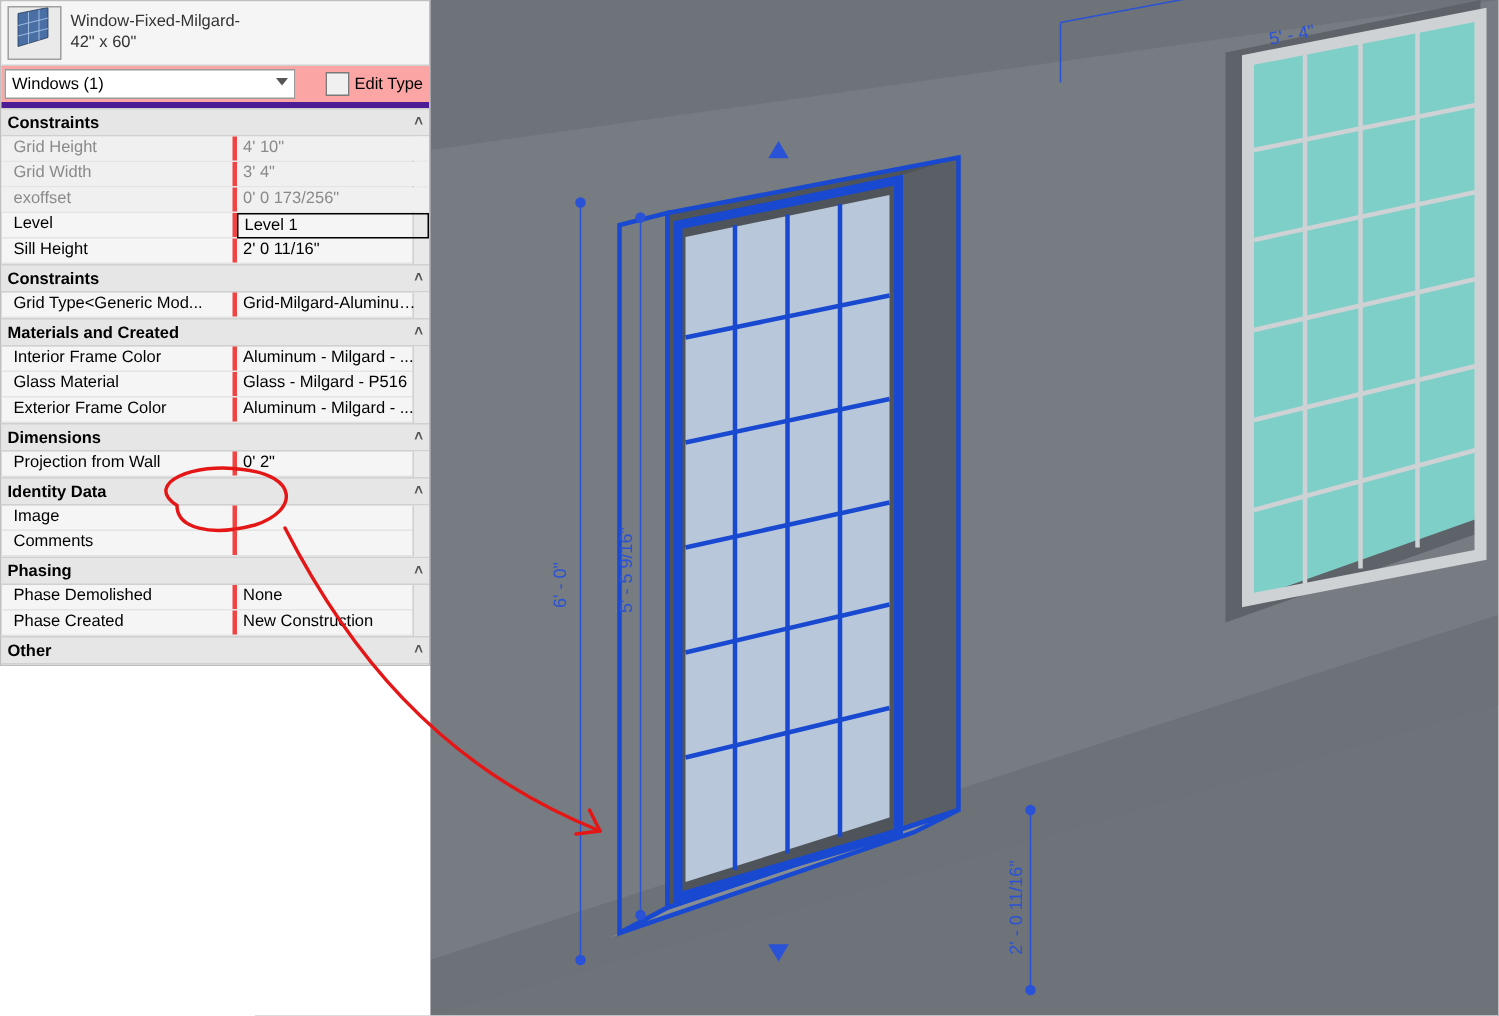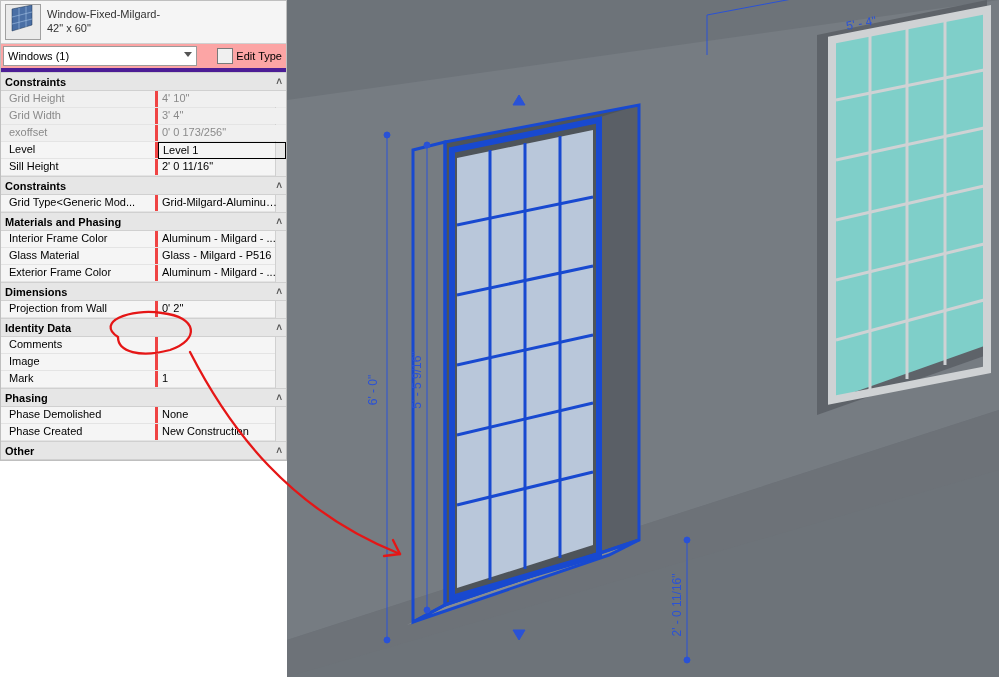--- a/index.html
+++ b/index.html
@@ -91,21 +91,21 @@
   </div>
   <div style="position:relative">
     <div class="btncol"></div>
     <div class="row">
         <div class="cell-l">Grid Type&lt;Generic Mod...</div>
         <div class="cell-r">Grid-Milgard-Aluminum ...</div>
       </div>
   </div>
 
   <div class="grp-hdr">
-    <span>Materials and Phasing</span>
+    <span>Materials and Created</span>
     <span class="chev">˄</span>
   </div>
   <div style="position:relative">
     <div class="btncol"></div>
     <div class="row">
         <div class="cell-l">Interior Frame Color</div>
         <div class="cell-r">Aluminum - Milgard - ...</div>
       </div>
     <div class="row">
         <div class="cell-l">Glass Material</div>
@@ -129,30 +129,26 @@
       </div>
   </div>
 
   <div class="grp-hdr">
     <span>Identity Data</span>
     <span class="chev">˄</span>
   </div>
   <div style="position:relative">
     <div class="btncol"></div>
     <div class="row">
+        <div class="cell-l">Image</div>
+        <div class="cell-r"></div>
+      </div>
+    <div class="row">
         <div class="cell-l">Comments</div>
         <div class="cell-r"></div>
-      </div>
-    <div class="row">
-        <div class="cell-l">Image</div>
-        <div class="cell-r"></div>
-      </div>
-    <div class="row">
-        <div class="cell-l">Mark</div>
-        <div class="cell-r">1</div>
       </div>
   </div>
 
   <div class="grp-hdr">
     <span>Phasing</span>
     <span class="chev">˄</span>
   </div>
   <div style="position:relative">
     <div class="btncol"></div>
     <div class="row">

